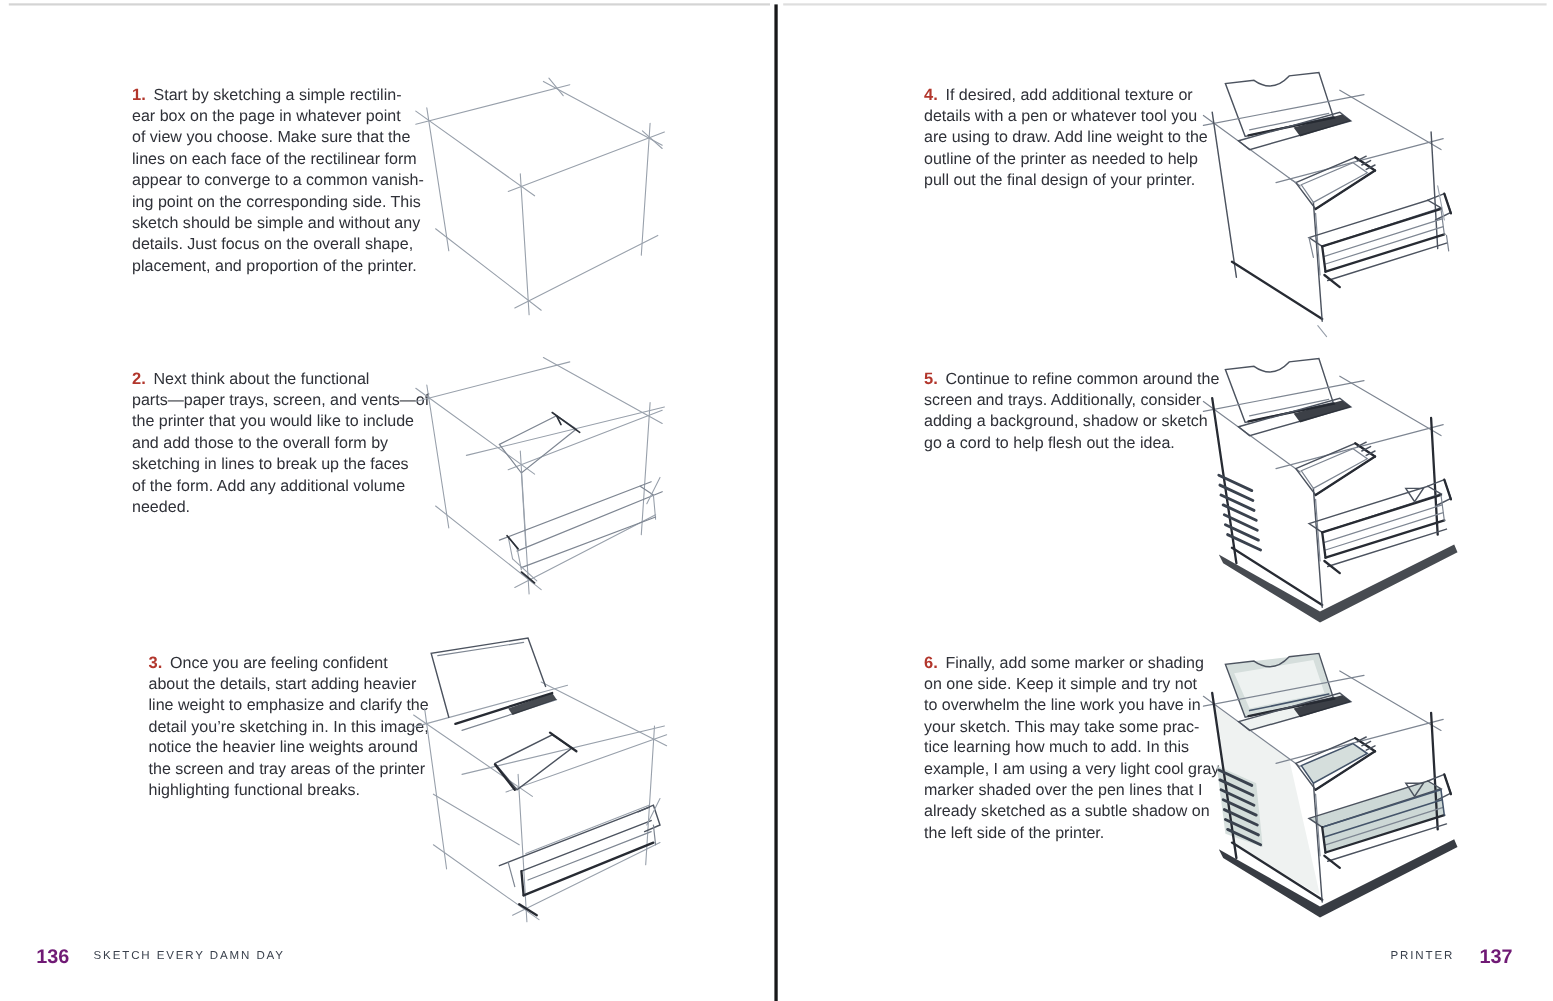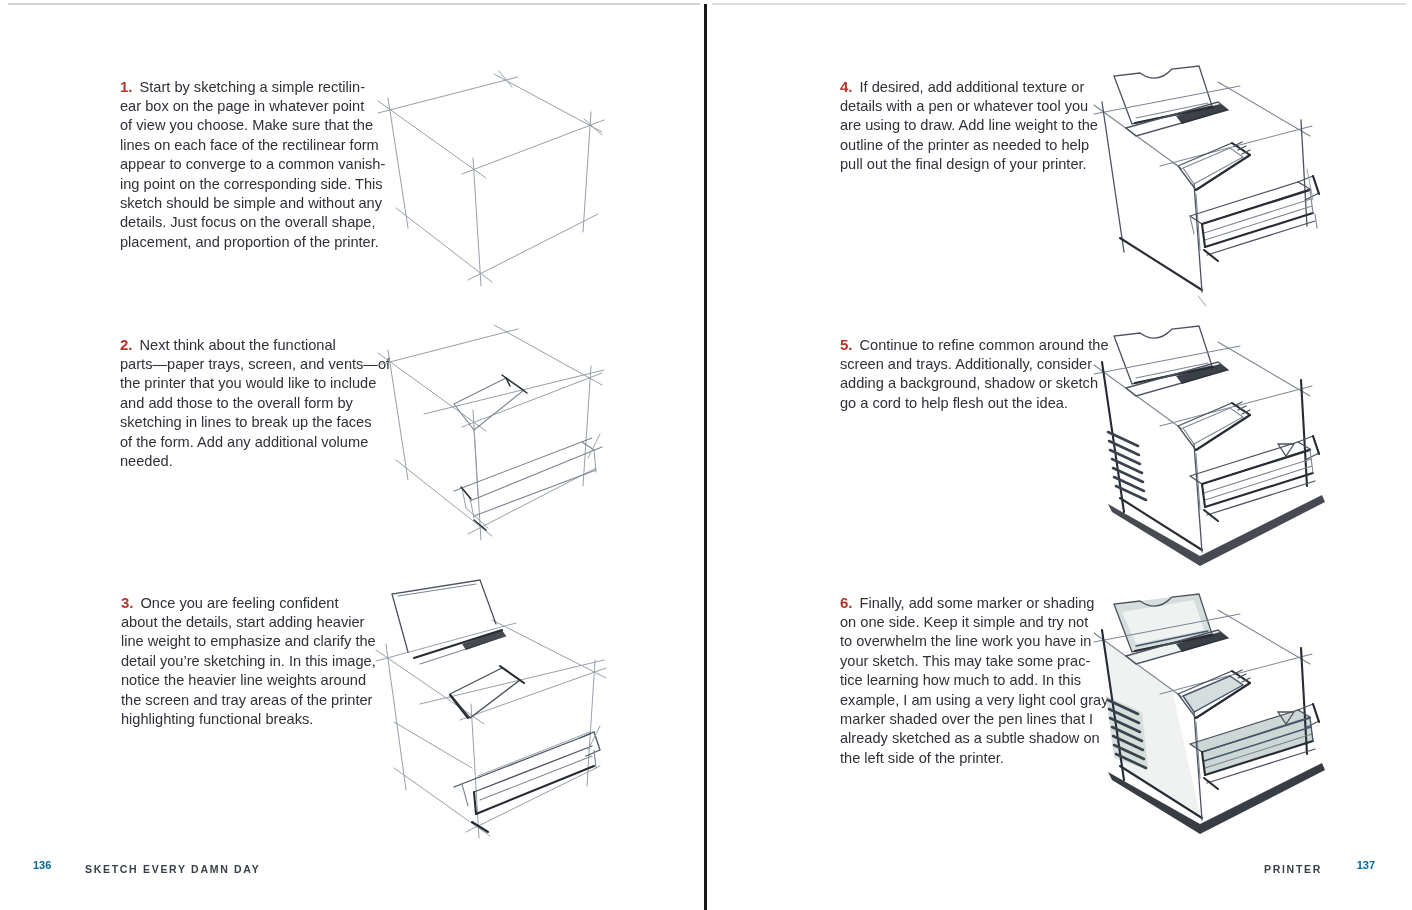--- a/index.html
+++ b/index.html
@@ -6,22 +6,22 @@
   body{
     width:1412px;height:910px;background:#ffffff;position:relative;overflow:hidden;
     font-family:"Liberation Sans",sans-serif;color:#2f3138;
   }
   .top-rule{position:absolute;height:2px;background:#d4d4d4;top:3px;}
   .divider{position:absolute;left:704px;top:4px;width:3px;height:906px;background:#17181a;}
   .step{position:absolute;width:318px;font-size:14.6px;line-height:19.4px;margin-left:35px;}
   .step-num{color:#b2362c;font-weight:bold;margin-right:7px;font-size:15px;}
   .step-text{white-space:pre-line;}
   .sketch{position:absolute;}
-  .footer-num{position:absolute;color:#0369a1;font-weight:bold;font-size:11px;}
-  .footer-title{position:absolute;font-size:10.5px;letter-spacing:1.7px;color:#39404c;font-weight:700;}
+  .footer-num{position:absolute;color:#701a75;font-weight:bold;font-size:18px;}
+  .footer-title{position:absolute;font-size:10.5px;letter-spacing:1.7px;color:#39404c;font-weight:400;}
   
   .sk-light{stroke:#98a0ab;stroke-width:1;fill:none;stroke-linecap:round;}
   .sk-light2{stroke:#7e8692;stroke-width:1.1;fill:none;stroke-linecap:round;}
   .sk-med{stroke:#4c535f;stroke-width:1.3;fill:none;stroke-linecap:round;}
   .sk-dark{stroke:#272b33;stroke-width:2.1;fill:none;stroke-linecap:round;}
   .sk-dark-thin{stroke:#2c3139;stroke-width:1.5;fill:none;stroke-linecap:round;}
   .sk-vent{stroke:#3a424e;stroke-width:2.6;fill:none;stroke-linecap:round;}
   .sk-pen{stroke:#44546a;stroke-width:1.4;fill:none;stroke-linecap:round;}
   .f-dark{fill:#272b33;stroke:none;}
   .f-shade{fill:#d5dedc;stroke:none;}
@@ -47,21 +47,21 @@
 placement, and proportion of the printer.</span></p>
 
 <p class="step" style="left:85px;top:320px;"><span class="step-num">2.</span><span class="step-text">Next think about the functional
 parts—paper trays, screen, and vents—of
 the printer that you would like to include
 and add those to the overall form by
 sketching in lines to break up the faces
 of the form. Add any additional volume
 needed.</span></p>
 
-<p class="step" style="left:86px;top:578px;"><span class="step-num">3.</span><span class="step-text">Once you are feeling confident
+<p class="step" style="left:100px;top:578px;"><span class="step-num">3.</span><span class="step-text">Once you are feeling confident
 about the details, start adding heavier
 line weight to emphasize and clarify the
 detail you’re sketching in. In this image,
 notice the heavier line weights around
 the screen and tray areas of the printer
 highlighting functional breaks.</span></p>
 
 <svg class="sketch" style="left:362px;top:62px;" width="280" height="228" viewBox="0 0 280 228">
   <path class="sk-light" d="M16,51 L156,15"></path>
   <path class="sk-light" d="M132,12 L240,70"></path>

